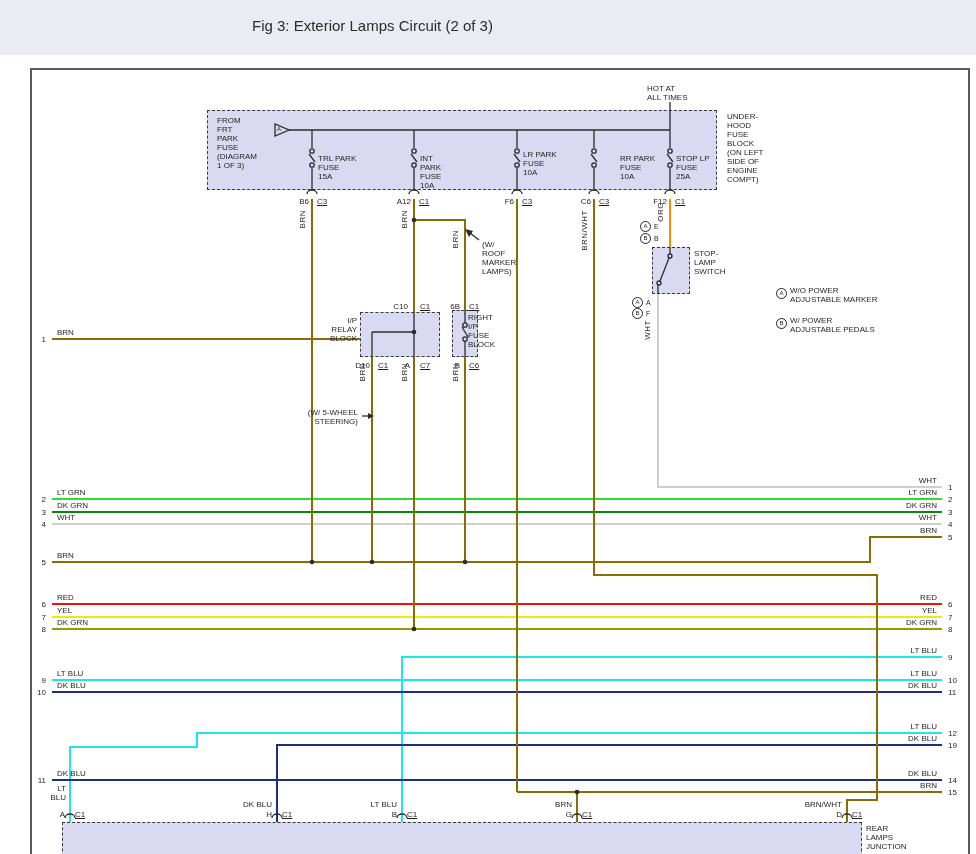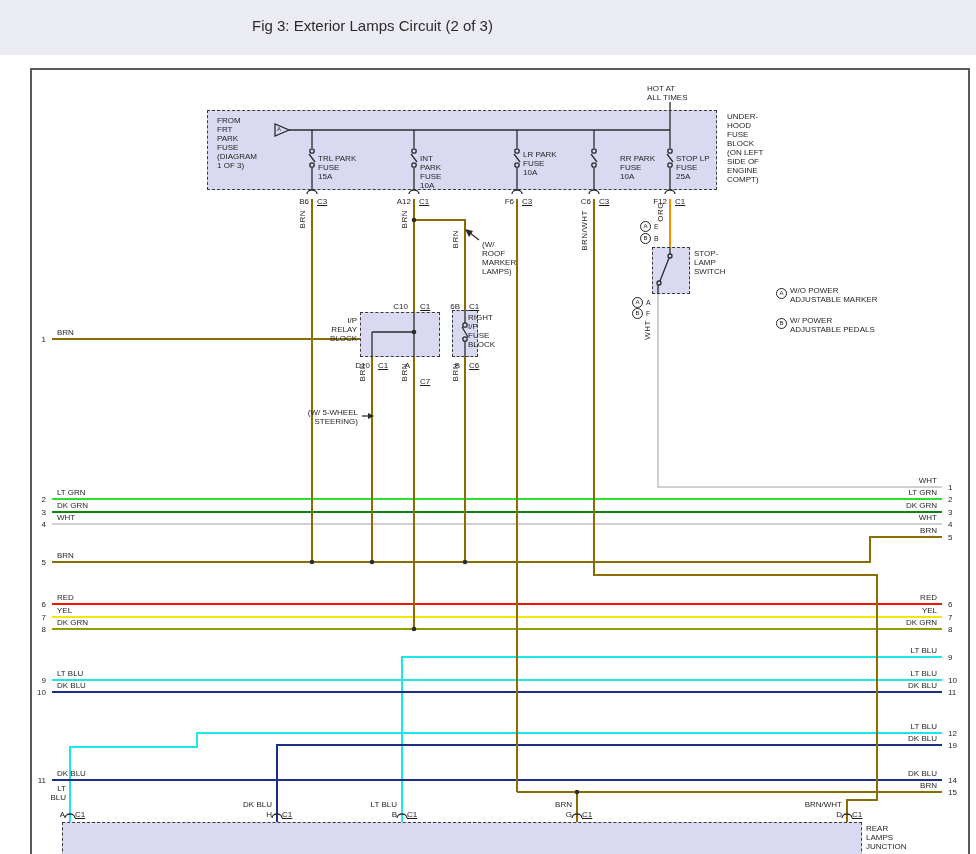--- a/index.html
+++ b/index.html
@@ -263,21 +263,21 @@
 ADJUSTABLE PEDALS</span>
 
     <span class="lbl r" style="left:293px;top:246px;width:32px;">I/P
 RELAY
 BLOCK</span>
     <span class="lbl r" style="left:352px;top:232px;width:24px;">C10</span>
     <span class="lbl u" style="left:388px;top:232px;">C1</span>
     <span class="lbl r" style="left:314px;top:291px;width:24px;">D10</span>
     <span class="lbl u" style="left:346px;top:291px;">C1</span>
     <span class="lbl r" style="left:366px;top:291px;width:12px;">A</span>
-    <span class="lbl u" style="left:388px;top:291px;margin-top:16px;">C7</span>
+    <span class="lbl u" style="left:388px;top:291px;">C7</span>
 
     <span class="lbl r" style="left:406px;top:232px;width:22px;">6B</span>
     <span class="lbl u" style="left:437px;top:232px;">C1</span>
     <span class="lbl r" style="left:410px;top:291px;width:18px;">B</span>
     <span class="lbl u" style="left:437px;top:291px;">C6</span>
     <span class="lbl" style="left:436px;top:243px;width:36px;">RIGHT
 I/P
 FUSE
 BLOCK</span>
 

